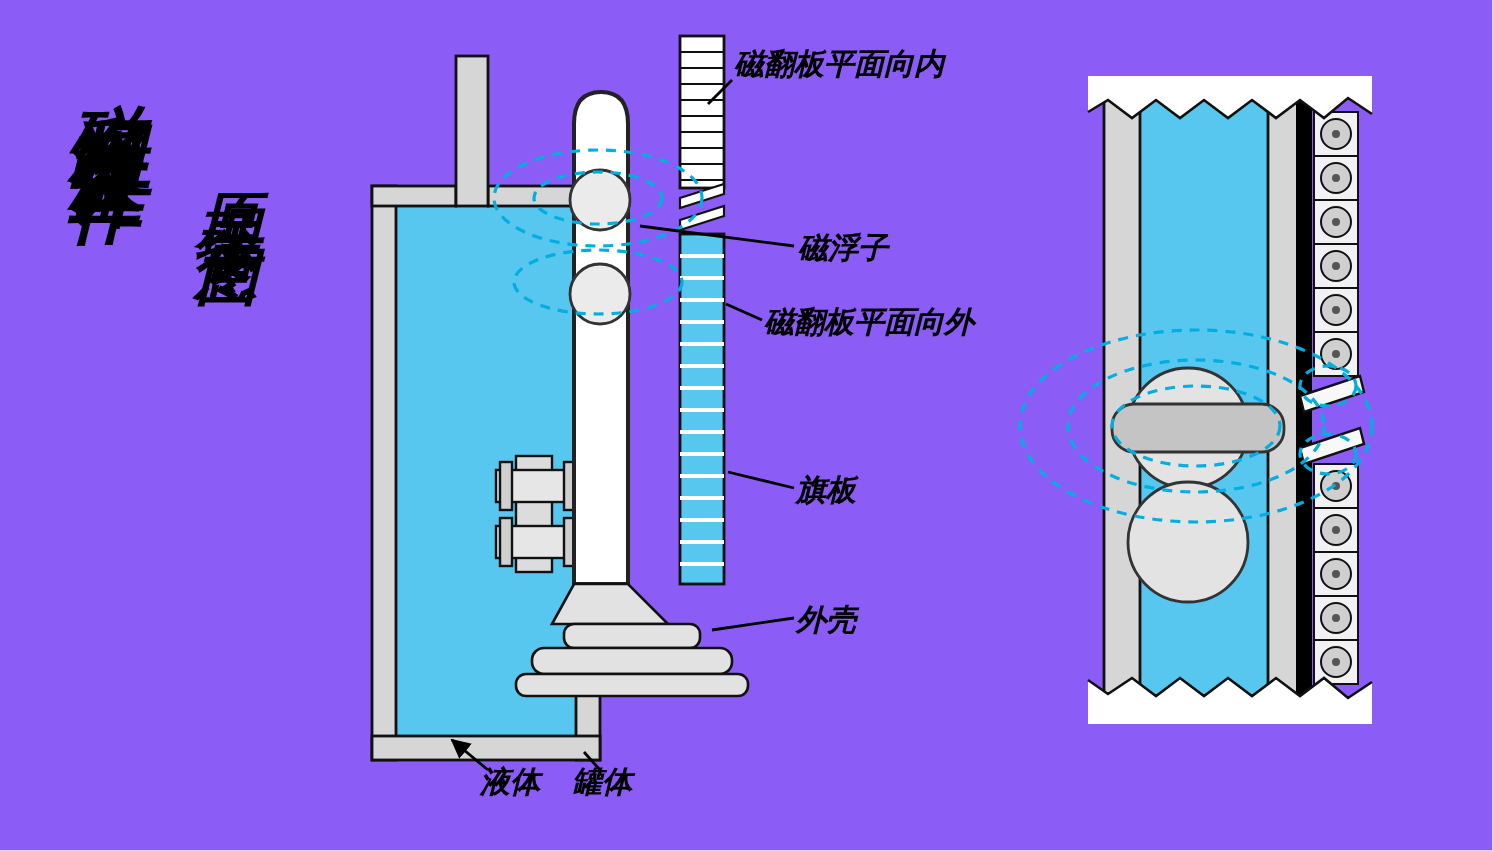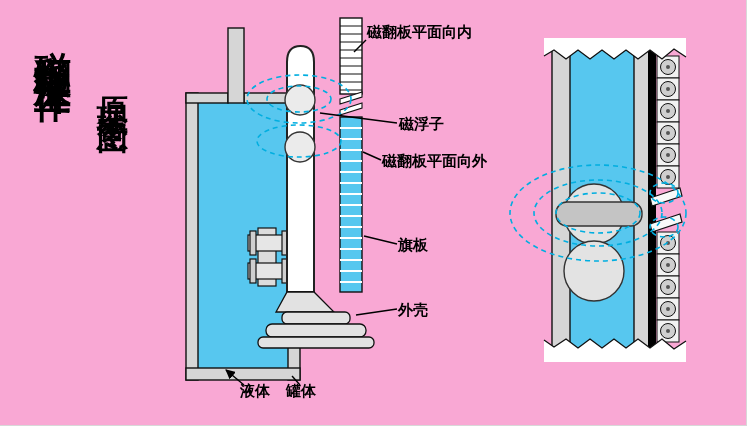--- a/index.html
+++ b/index.html
@@ -1,22 +1,23 @@
 <!DOCTYPE html>
 <html><head>
 <meta charset="utf-8">
 <style>
   html,body{margin:0;padding:0;background:#fff;}
   .stage{
     position:relative;
     width:747px;height:426px;
-    background:#f9a8d4;
+    background:#8b5cf6;
     overflow:hidden;
     font-family:"DejaVu Sans",sans-serif;
     box-shadow: inset -1px -1px 0 #d8d8d8;
+    font-style: italic;
   }
   .vtitle{
     position:absolute;
     writing-mode:vertical-rl;
     text-orientation:upright;
     font-weight:bold;
     color:#000;
     line-height:1;
     white-space:nowrap;
     font-family:"DejaVu Sans",sans-serif;

